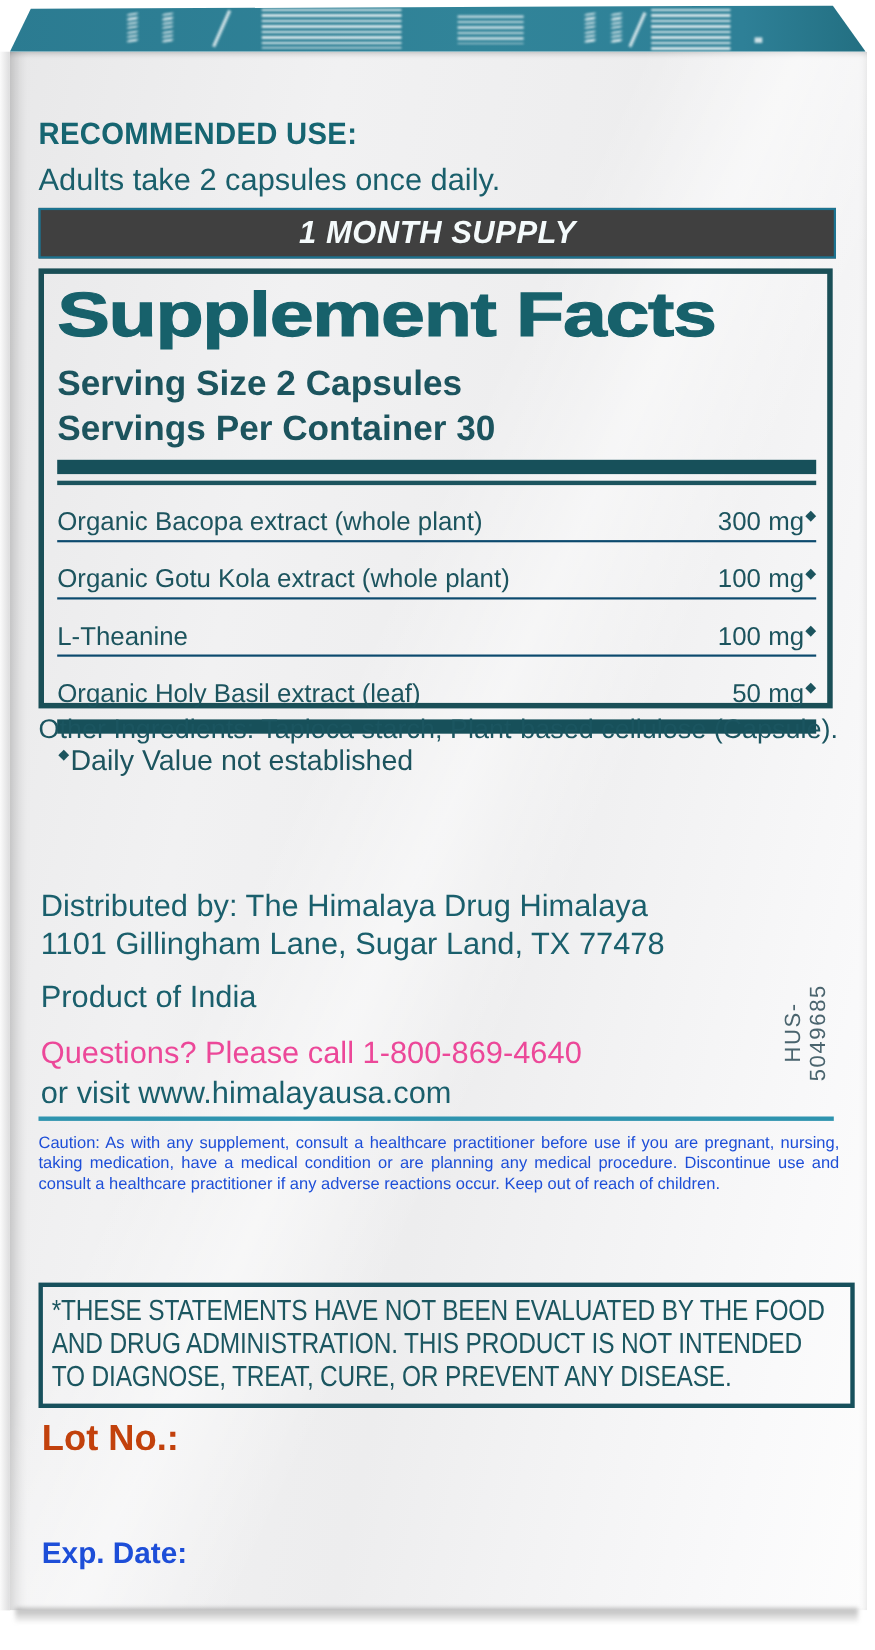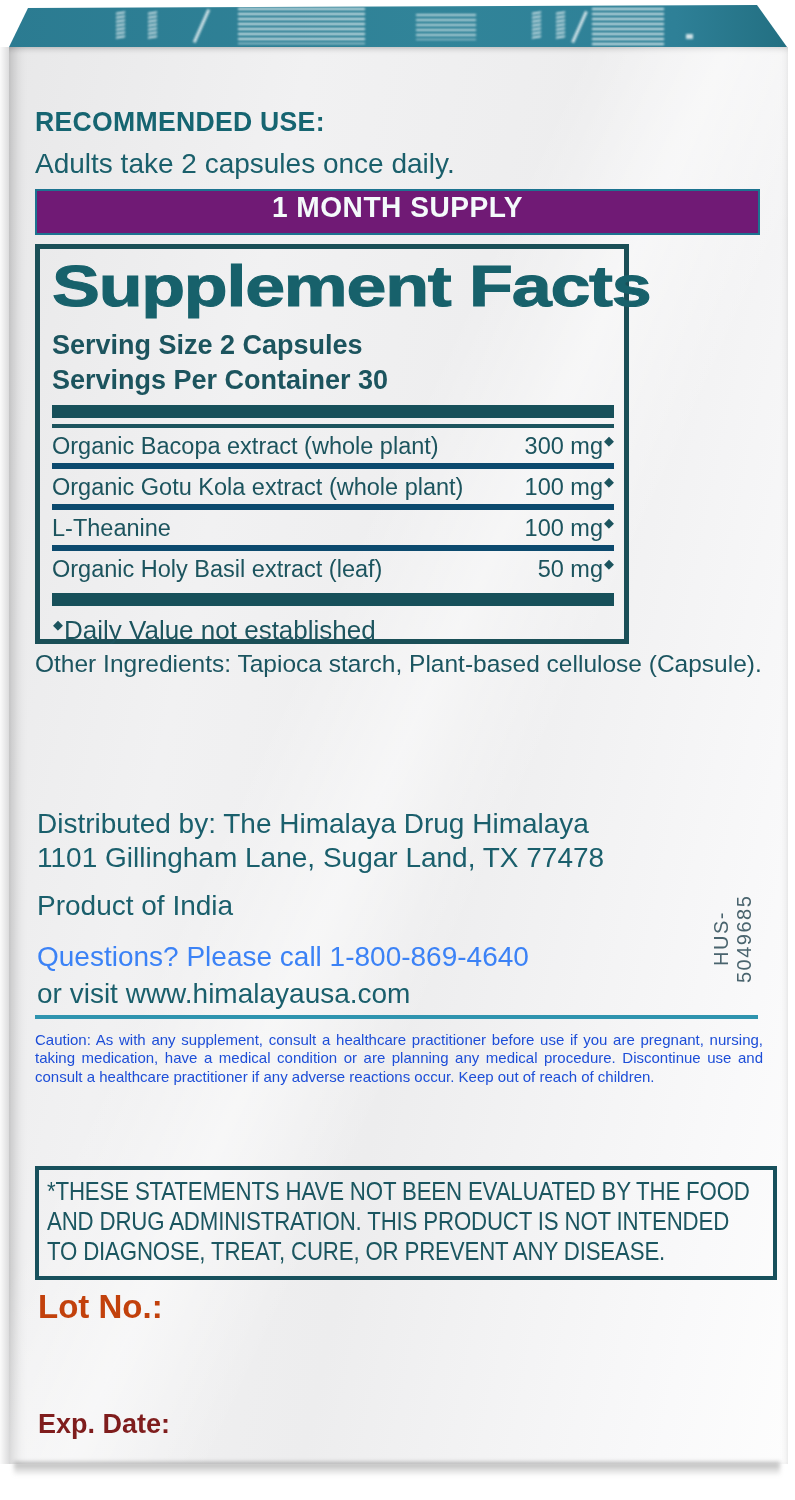--- a/index.html
+++ b/index.html
@@ -24,60 +24,60 @@
     background:linear-gradient(102deg,#e8e8e9 0%,#f1f1f2 28%,#ededee 55%,#f9f9fa 88%,#fdfdfd 100%);
     box-shadow:inset 16px 0 14px -12px rgba(0,0,0,.22), inset -6px 0 8px -6px rgba(0,0,0,.12), inset 0 6px 6px -5px rgba(0,0,0,.25);
   }
   .sheen{position:absolute;pointer-events:none;background:linear-gradient(115deg,rgba(255,255,255,0) 40%,rgba(255,255,255,.5) 50%,rgba(255,255,255,0) 60%);}
   .left-sliver{position:absolute;left:0;top:47px;width:9px;height:1417px;background:linear-gradient(to right,#fbfbfb,#dcdcdd);}
   .floor-shadow{position:absolute;left:14px;top:1462px;width:766px;height:14px;background:linear-gradient(to bottom,rgba(90,90,90,.45),rgba(120,120,120,0));filter:blur(2px);}
   .rec-label{position:absolute;left:35px;top:106px;font-size:28px;font-weight:bold;color:#166571;letter-spacing:.3px;transform:scaleX(.95);transform-origin:left;white-space:nowrap;}
   .rec-text{position:absolute;left:35px;top:148px;font-size:28px;color:#1a5f6b;white-space:nowrap;}
   .supply-banner{
     position:absolute;left:35px;top:189px;width:725px;height:46px;box-sizing:border-box;
-    background:#701a75;border:2px solid #1c7390;
-    display:flex;align-items:flex-start;justify-content:center;
+    background:#404040;border:2px solid #1c7390;
+    display:flex;align-items:center;justify-content:center;font-style:italic;
   }
   .supply-banner span{color:#f4fafb;font-size:29px;font-weight:bold;letter-spacing:.5px;display:inline-block;transform:scaleX(.97);}
   
   .facts-box{
-    position:absolute;left:35px;top:244px;width:594px;height:400px;box-sizing:border-box;
+    position:absolute;left:35px;top:244px;width:722px;height:400px;box-sizing:border-box;
     border:5px solid #1a4f57;padding:2px 10px 0 12px;color:#1c545e;
   }
   .facts-title{font-size:57px;font-weight:bold;color:#17616b;letter-spacing:-1px;white-space:nowrap;display:inline-block;transform:scaleX(1.26);transform-origin:left;margin-top:2px;-webkit-text-stroke:1px #17616b;}
-  .facts-serving{font-size:27px;font-weight:bold;line-height:1.28;margin-top:9px;}
+  .facts-serving{font-size:32px;font-weight:bold;line-height:1.28;margin-top:9px;}
   .bar-thick{height:13px;background:#17505a;margin-top:8px;}
   .amt-header{font-size:21px;font-weight:bold;text-align:right;line-height:1.15;margin-top:7px;}
   .bar-med{height:4px;background:#1c545e;margin-top:6px;}
-  .facts-row{display:flex;justify-content:space-between;align-items:baseline;font-size:23.5px;height:30px;padding-top:5px;box-sizing:content-box;}
-  .facts-row + .facts-row{border-top:6px solid #0c4a6e;gap:48px;}
+  .facts-row{display:flex;justify-content:space-between;align-items:baseline;font-size:23.5px;height:30px;padding-top:20px;box-sizing:content-box;}
+  .facts-row + .facts-row{border-top:2px solid #0c4a6e;gap:48px;}
   .facts-rows{margin-top:0;}
   .dv-sup{font-size:13px;vertical-align:9px;margin-left:1px;}
   .facts-footnote{font-size:26px;margin-top:9px;}
   .facts-footnote .dv-sup{vertical-align:10px;margin-right:1px;}
   .other-ing{position:absolute;left:35px;top:650px;width:730px;font-size:24.5px;color:#1b5560;white-space:nowrap;}
   
   .dist1{position:absolute;left:37px;top:808px;font-size:28px;color:#1a5f6c;white-space:nowrap;}
   .dist2{position:absolute;left:37px;top:842px;font-size:28px;color:#1a5f6c;white-space:nowrap;}
   .origin{position:absolute;left:37px;top:890px;font-size:28px;color:#1a5f6c;white-space:nowrap;}
-  .quest1{position:absolute;left:37px;top:941px;font-size:28px;color:#3b82f6;white-space:nowrap;text-align:center;}
+  .quest1{position:absolute;left:37px;top:941px;font-size:28px;color:#ec4899;white-space:nowrap;text-align:center;}
   .quest2{position:absolute;left:37px;top:978px;font-size:28px;color:#1a5f6c;white-space:nowrap;}
   .hus-code{
     position:absolute;left:710px;top:872px;height:134px;width:32px;
     writing-mode:vertical-rl;transform:rotate(180deg);
     font-size:20px;letter-spacing:1.5px;color:#4a646e;text-align:center;
   }
   .teal-rule{position:absolute;left:35px;top:1015px;width:723px;height:4px;background:#2f94af;}
   .caution{position:absolute;left:35px;top:1031px;width:728px;font-size:15px;line-height:1.217;color:#1d4ed8;text-align:justify;}
   
   .fda-box{position:absolute;left:35px;top:1166px;width:742px;box-sizing:border-box;border:4px solid #17505c;padding:7px 8px 9px 8px;}
   .fda-text{font-size:26.5px;line-height:1.13;color:#1b5660;transform:scaleX(.84);transform-origin:left top;width:119%;letter-spacing:-.2px;}
   
   .lot{position:absolute;left:38px;top:1288px;font-size:33px;font-weight:bold;color:#c2410c;}
-  .exp{position:absolute;left:38px;top:1397px;font-size:27px;font-weight:bold;color:#7f1d1d;margin-top:12px;}
+  .exp{position:absolute;left:38px;top:1397px;font-size:27px;font-weight:bold;color:#1d4ed8;}
 </style>
 </head>
 <body>
 
 <div class="stage">
 
   <div class="box-face"></div>
   <div class="left-sliver"></div>
   <div class="sheen" style="left:9px;top:47px;width:779px;height:1417px;"></div>
   <div class="floor-shadow"></div>

